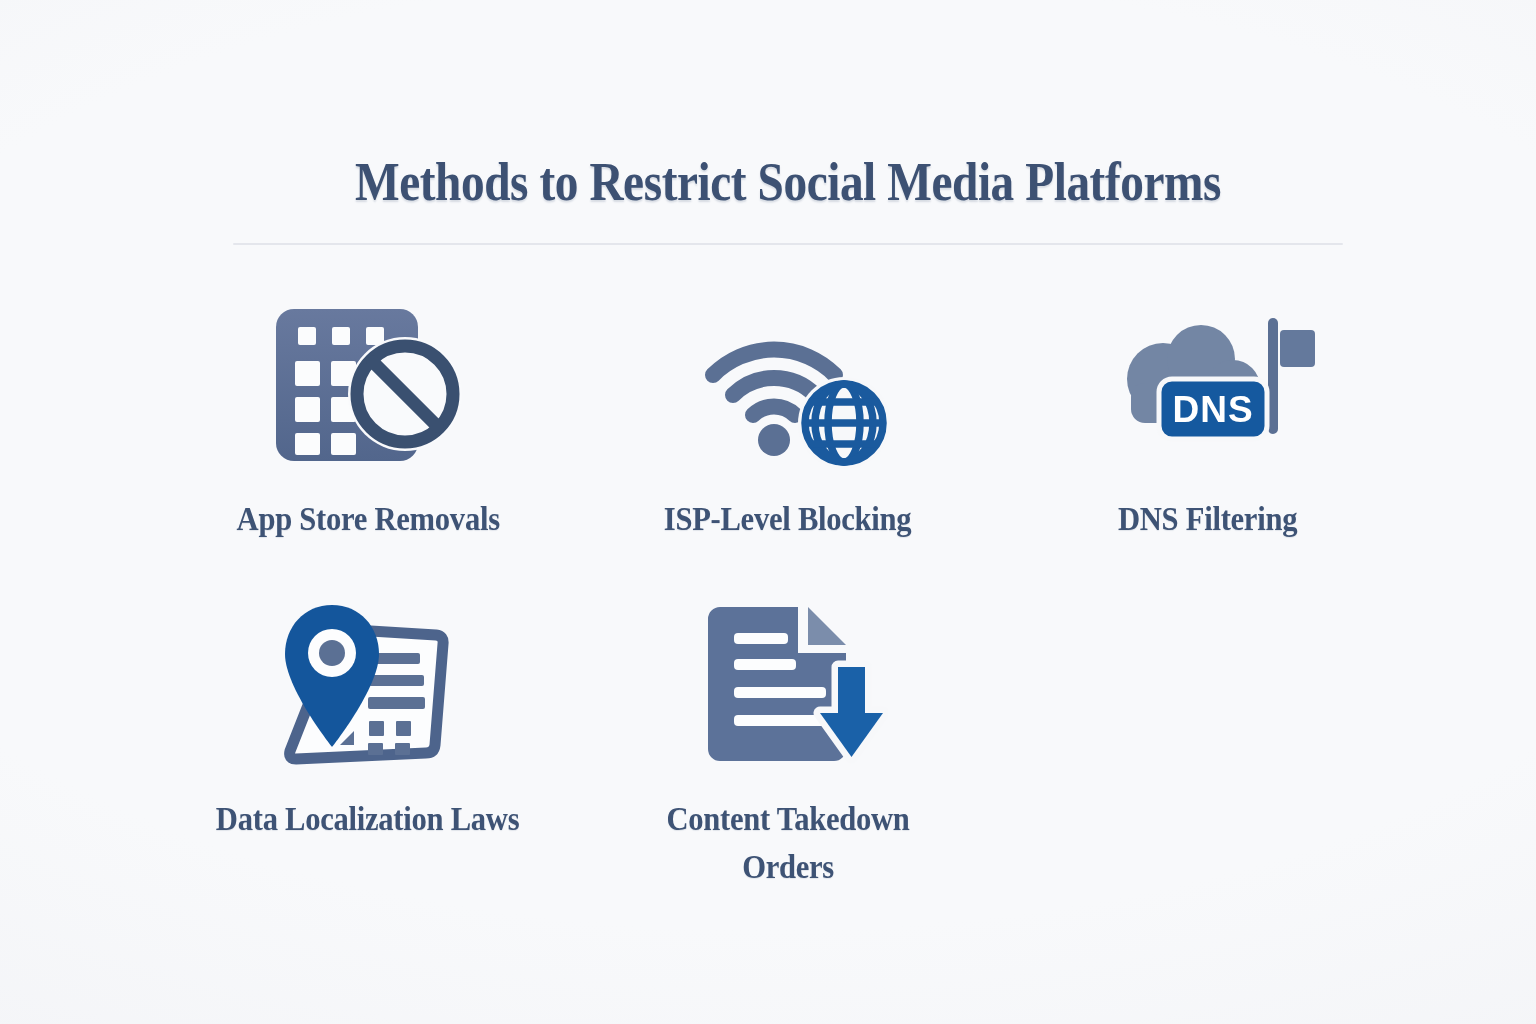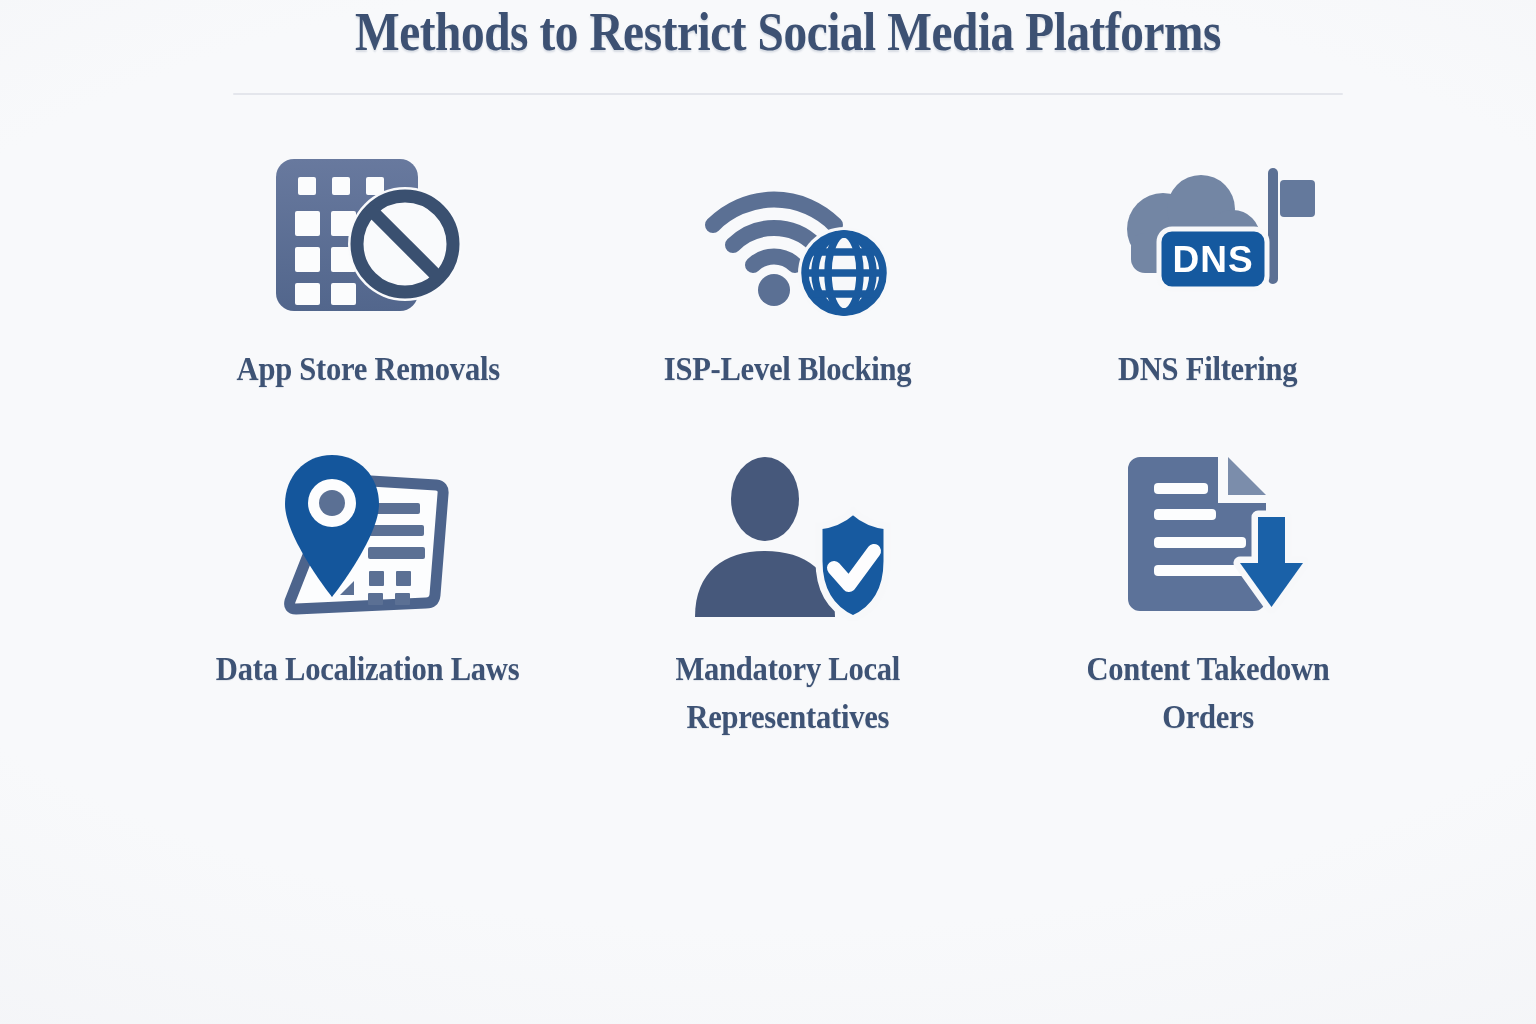--- a/index.html
+++ b/index.html
@@ -3,21 +3,21 @@
 <meta charset="utf-8">
 <style>
   html,body{margin:0;padding:0;}
   body{
     width:1536px;height:1024px;overflow:hidden;
     background:
       radial-gradient(115% 85% at 50% 44%, #f8f9fb 55%, #f3f4f7 88%, #eef0f4 100%);
     font-family:"Liberation Serif", serif;
     -webkit-font-smoothing:antialiased;
   }
-  .content{width:1260px;margin:0 0 0 158px;}
+  .content{width:1260px;margin:0 0 0 158px;padding-top:150px;}
   .title{
     margin:0;text-align:center;
     font-size:55px;font-weight:700;color:#3d5173;
     letter-spacing:-0.5px;line-height:1.15;
     transform:scaleX(0.86);transform-origin:50% 50%;
     text-shadow:0 2px 2px rgba(61,81,115,0.18);
     white-space:nowrap;
   }
   .divider{height:2px;background:#e4e6ec;margin:30px 75px 0 75px;border-radius:1px;}
   .grid{
@@ -150,36 +150,20 @@
           <circle cx="64" cy="54" r="24" fill="#fdfdfe"></circle>
           <circle cx="64" cy="54" r="13" fill="#5b7094"></circle>
         </svg>
       </div>
       <div class="label">
         <span>Data Localization Laws</span>
           <span></span>
       </div>
     </div>
 
-    <div class="card">
-      <div class="icon-wrap">
-        <svg width="215" height="172" viewBox="0 0 215 172">
-          <g fill="#46587b">
-            <ellipse cx="84" cy="50" rx="34" ry="42"></ellipse>
-            <path d="M 14 168 C 14 122 44 102 84 102 C 124 102 154 122 154 168 Z"></path>
-          </g>
-          <path d="M 172 62 C 181 70 194 76 206 77 L 206 112 C 206 143 192 161 172 170 C 152 161 138 143 138 112 L 138 77 C 150 76 163 70 172 62 Z" fill="#175aa0" stroke="#f7f8fa" stroke-width="7"></path>
-          <polyline points="153,119 168,136 193,102" fill="none" stroke="#fdfdfe" stroke-width="14" stroke-linecap="round" stroke-linejoin="round"></polyline>
-        </svg>
-      </div>
-      <div class="label">
-        <span>Mandatory Local</span>
-          <span>Representatives</span>
-      </div>
-    </div>
 
     <div class="card">
       <div class="icon-wrap">
         <svg width="200" height="172" viewBox="0 0 200 172">
           <path d="M 32 8 H 110 V 54 H 158 V 150 A 12 12 0 0 1 146 162 H 32 A 12 12 0 0 1 20 150 V 20 A 12 12 0 0 1 32 8 Z" fill="#5c7299"></path>
           <path d="M 120 8 L 158 46 L 120 46 Z" fill="#7b8dab"></path>
           <g fill="#fcfdfe">
             <rect x="46" y="34" width="54" height="11" rx="4"></rect>
             <rect x="46" y="60" width="62" height="11" rx="4"></rect>
             <rect x="46" y="88" width="92" height="11" rx="4"></rect>

